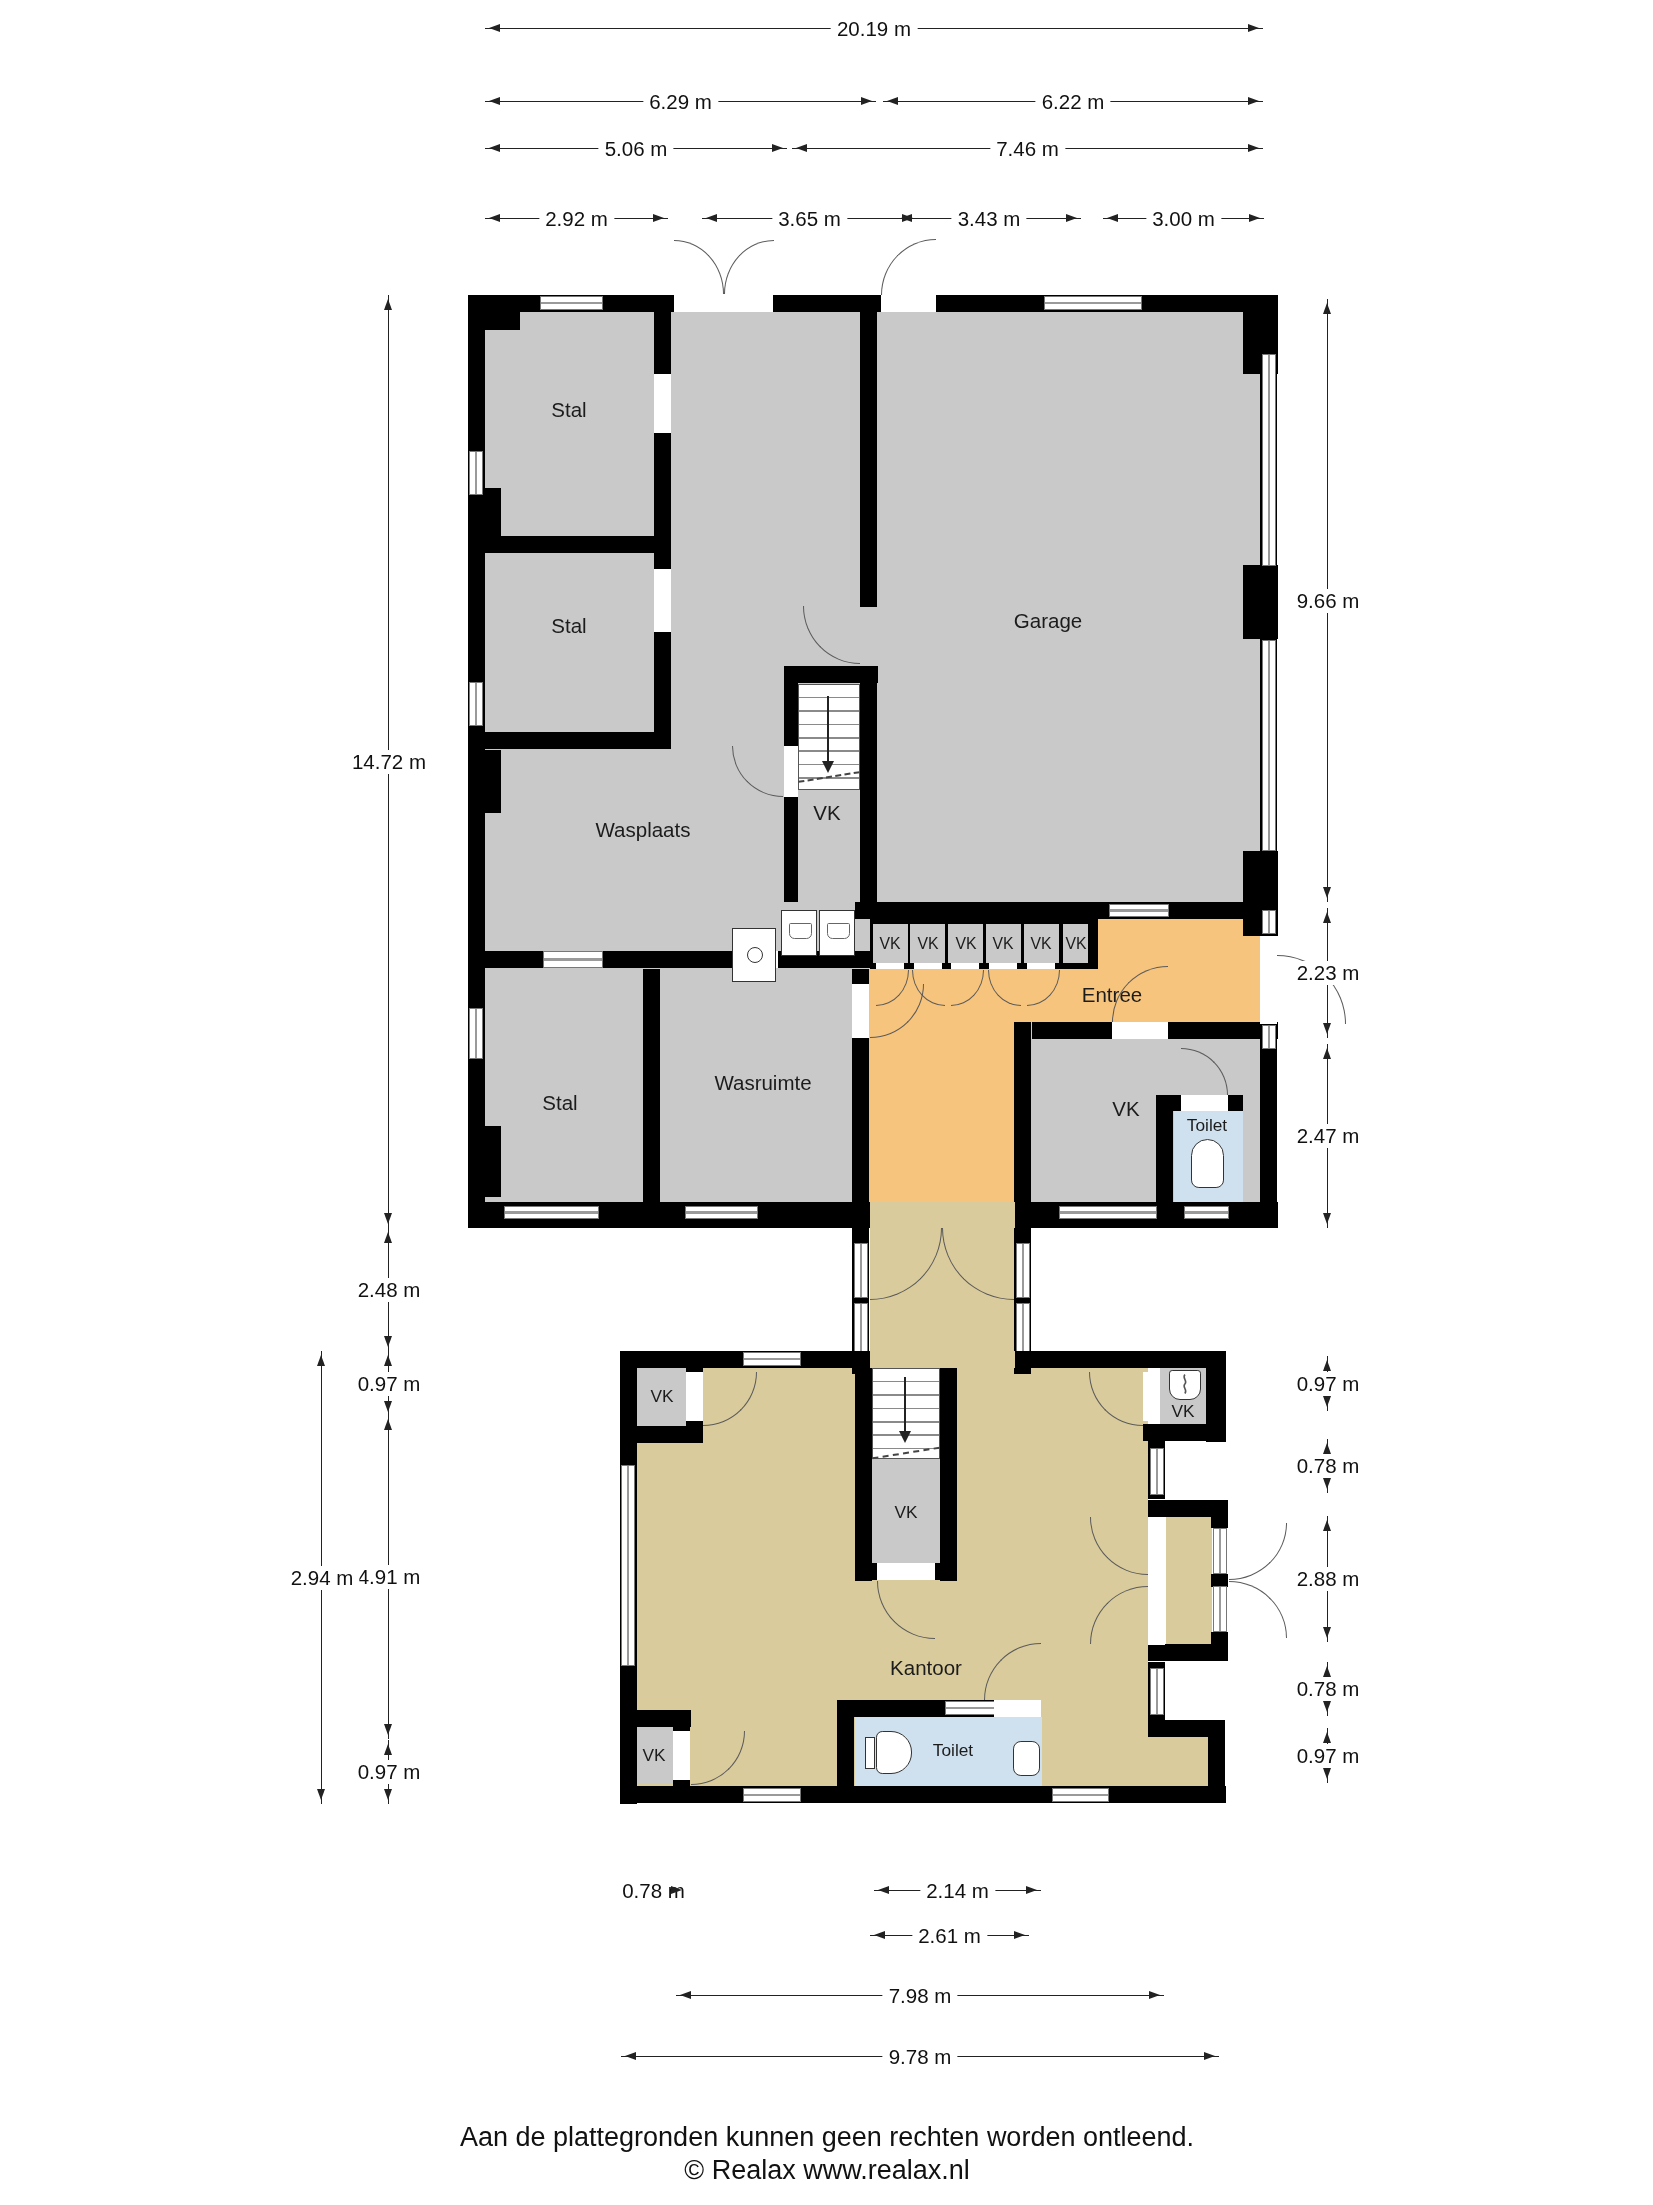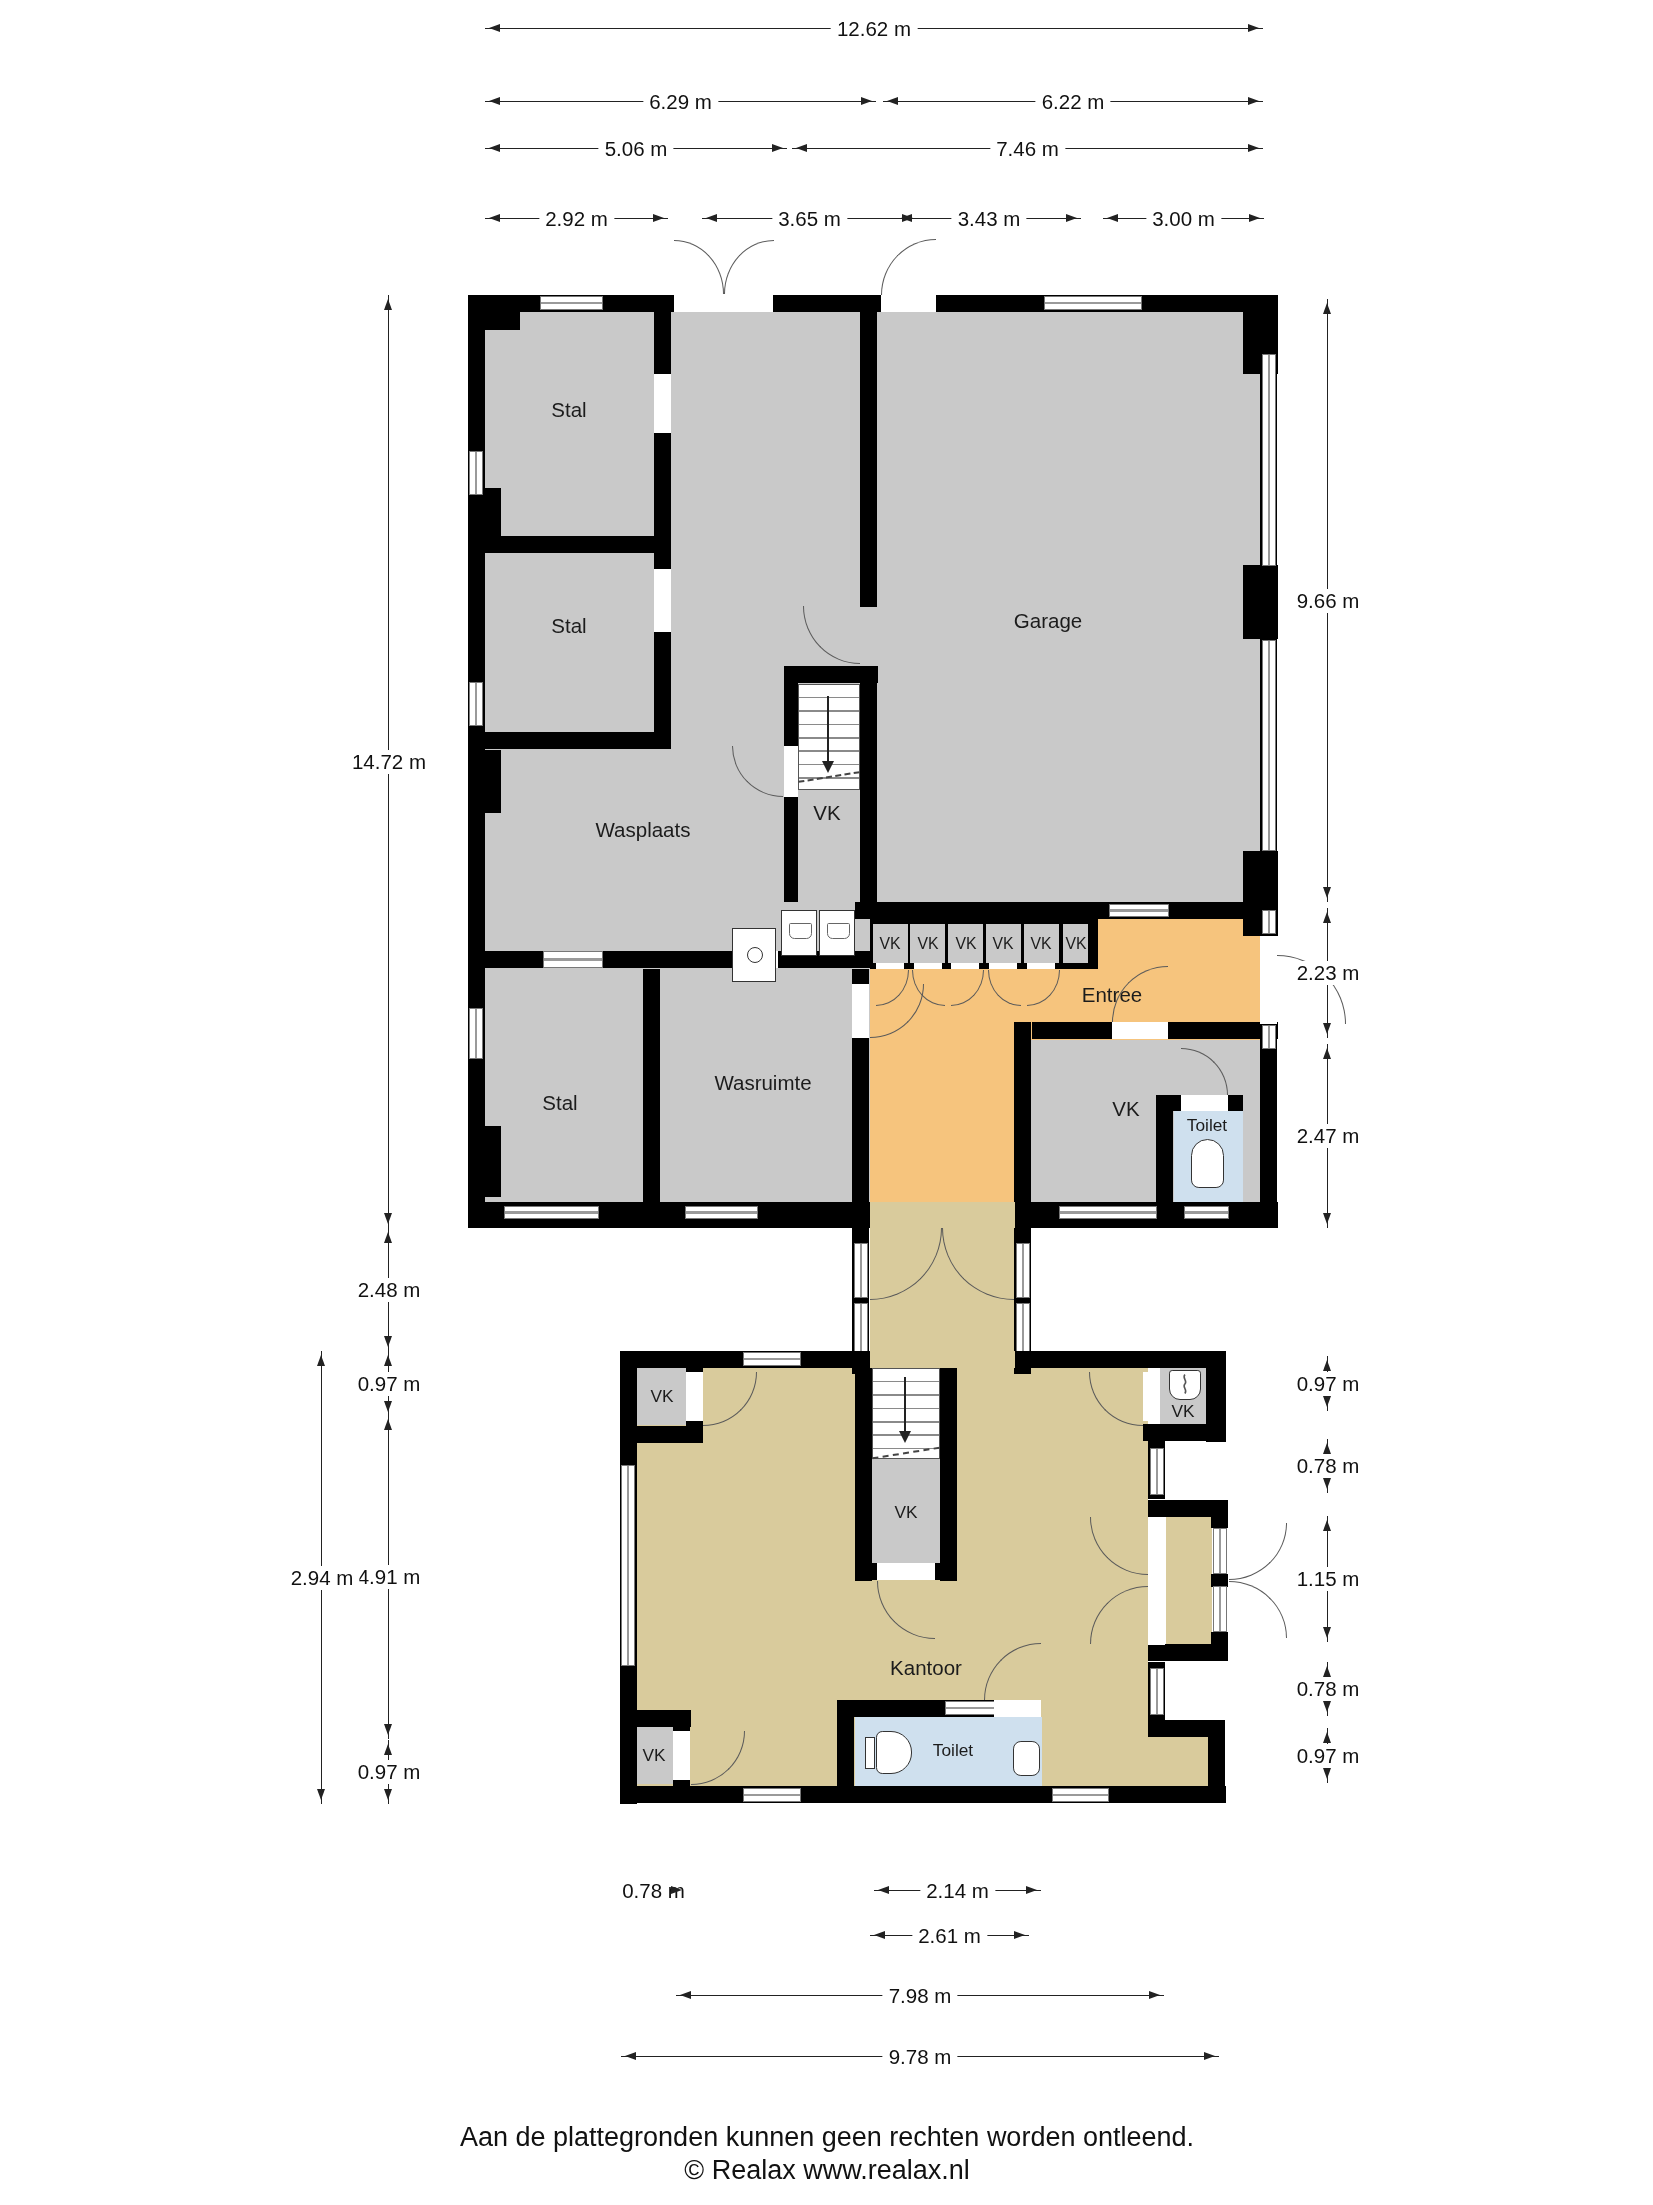--- a/index.html
+++ b/index.html
@@ -253,21 +253,21 @@
   <div class="lbl" style="left:1126px;top:1109px;">VK</div>
   <div class="lbl lbl-s" style="left:1207px;top:1125px;font-size:17.3px;">Toilet</div>
   <div class="lbl" style="left:926px;top:1668px;">Kantoor</div>
   <div class="lbl lbl-s" style="left:662px;top:1396px;font-size:17.3px;">VK</div>
   <div class="lbl lbl-s" style="left:906px;top:1512px;font-size:17.3px;">VK</div>
   <div class="lbl lbl-s" style="left:1183px;top:1411px;font-size:17.3px;">VK</div>
   <div class="lbl lbl-s" style="left:654px;top:1755px;font-size:17.3px;">VK</div>
   <div class="lbl lbl-s" style="left:953px;top:1750px;font-size:17.3px;">Toilet</div>
 
   <div class="dim-h" style="left:485px;top:28px;width:778px;">
-      <span class="dlbl">12.62 m</span>
+      <span class="dlbl">20.19 m</span>
     </div>
   <div class="dim-h" style="left:485px;top:101px;width:391px;">
       <span class="dlbl">6.29 m</span>
     </div>
   <div class="dim-h" style="left:883px;top:101px;width:380px;">
       <span class="dlbl">6.22 m</span>
     </div>
   <div class="dim-h" style="left:485px;top:148px;width:302px;">
       <span class="dlbl">5.06 m</span>
     </div>
@@ -315,21 +315,21 @@
   <div class="dim-v" style="left:1327px;top:1044px;height:184px;">
       <span class="dlbl">2.47 m</span>
     </div>
   <div class="dim-v" style="left:1327px;top:1356px;height:55px;">
       <span class="dlbl">0.97 m</span>
     </div>
   <div class="dim-v" style="left:1327px;top:1439px;height:54px;">
       <span class="dlbl">0.78 m</span>
     </div>
   <div class="dim-v" style="left:1327px;top:1516px;height:126px;">
-      <span class="dlbl">1.15 m</span>
+      <span class="dlbl">2.88 m</span>
     </div>
   <div class="dim-v" style="left:1327px;top:1662px;height:54px;">
       <span class="dlbl">0.78 m</span>
     </div>
   <div class="dim-v" style="left:1327px;top:1728px;height:55px;">
       <span class="dlbl">0.97 m</span>
     </div>
 
   <div class="dim-h" style="left:621px;top:1890px;width:65px;">
       <span class="dlbl">0.78 m</span>

